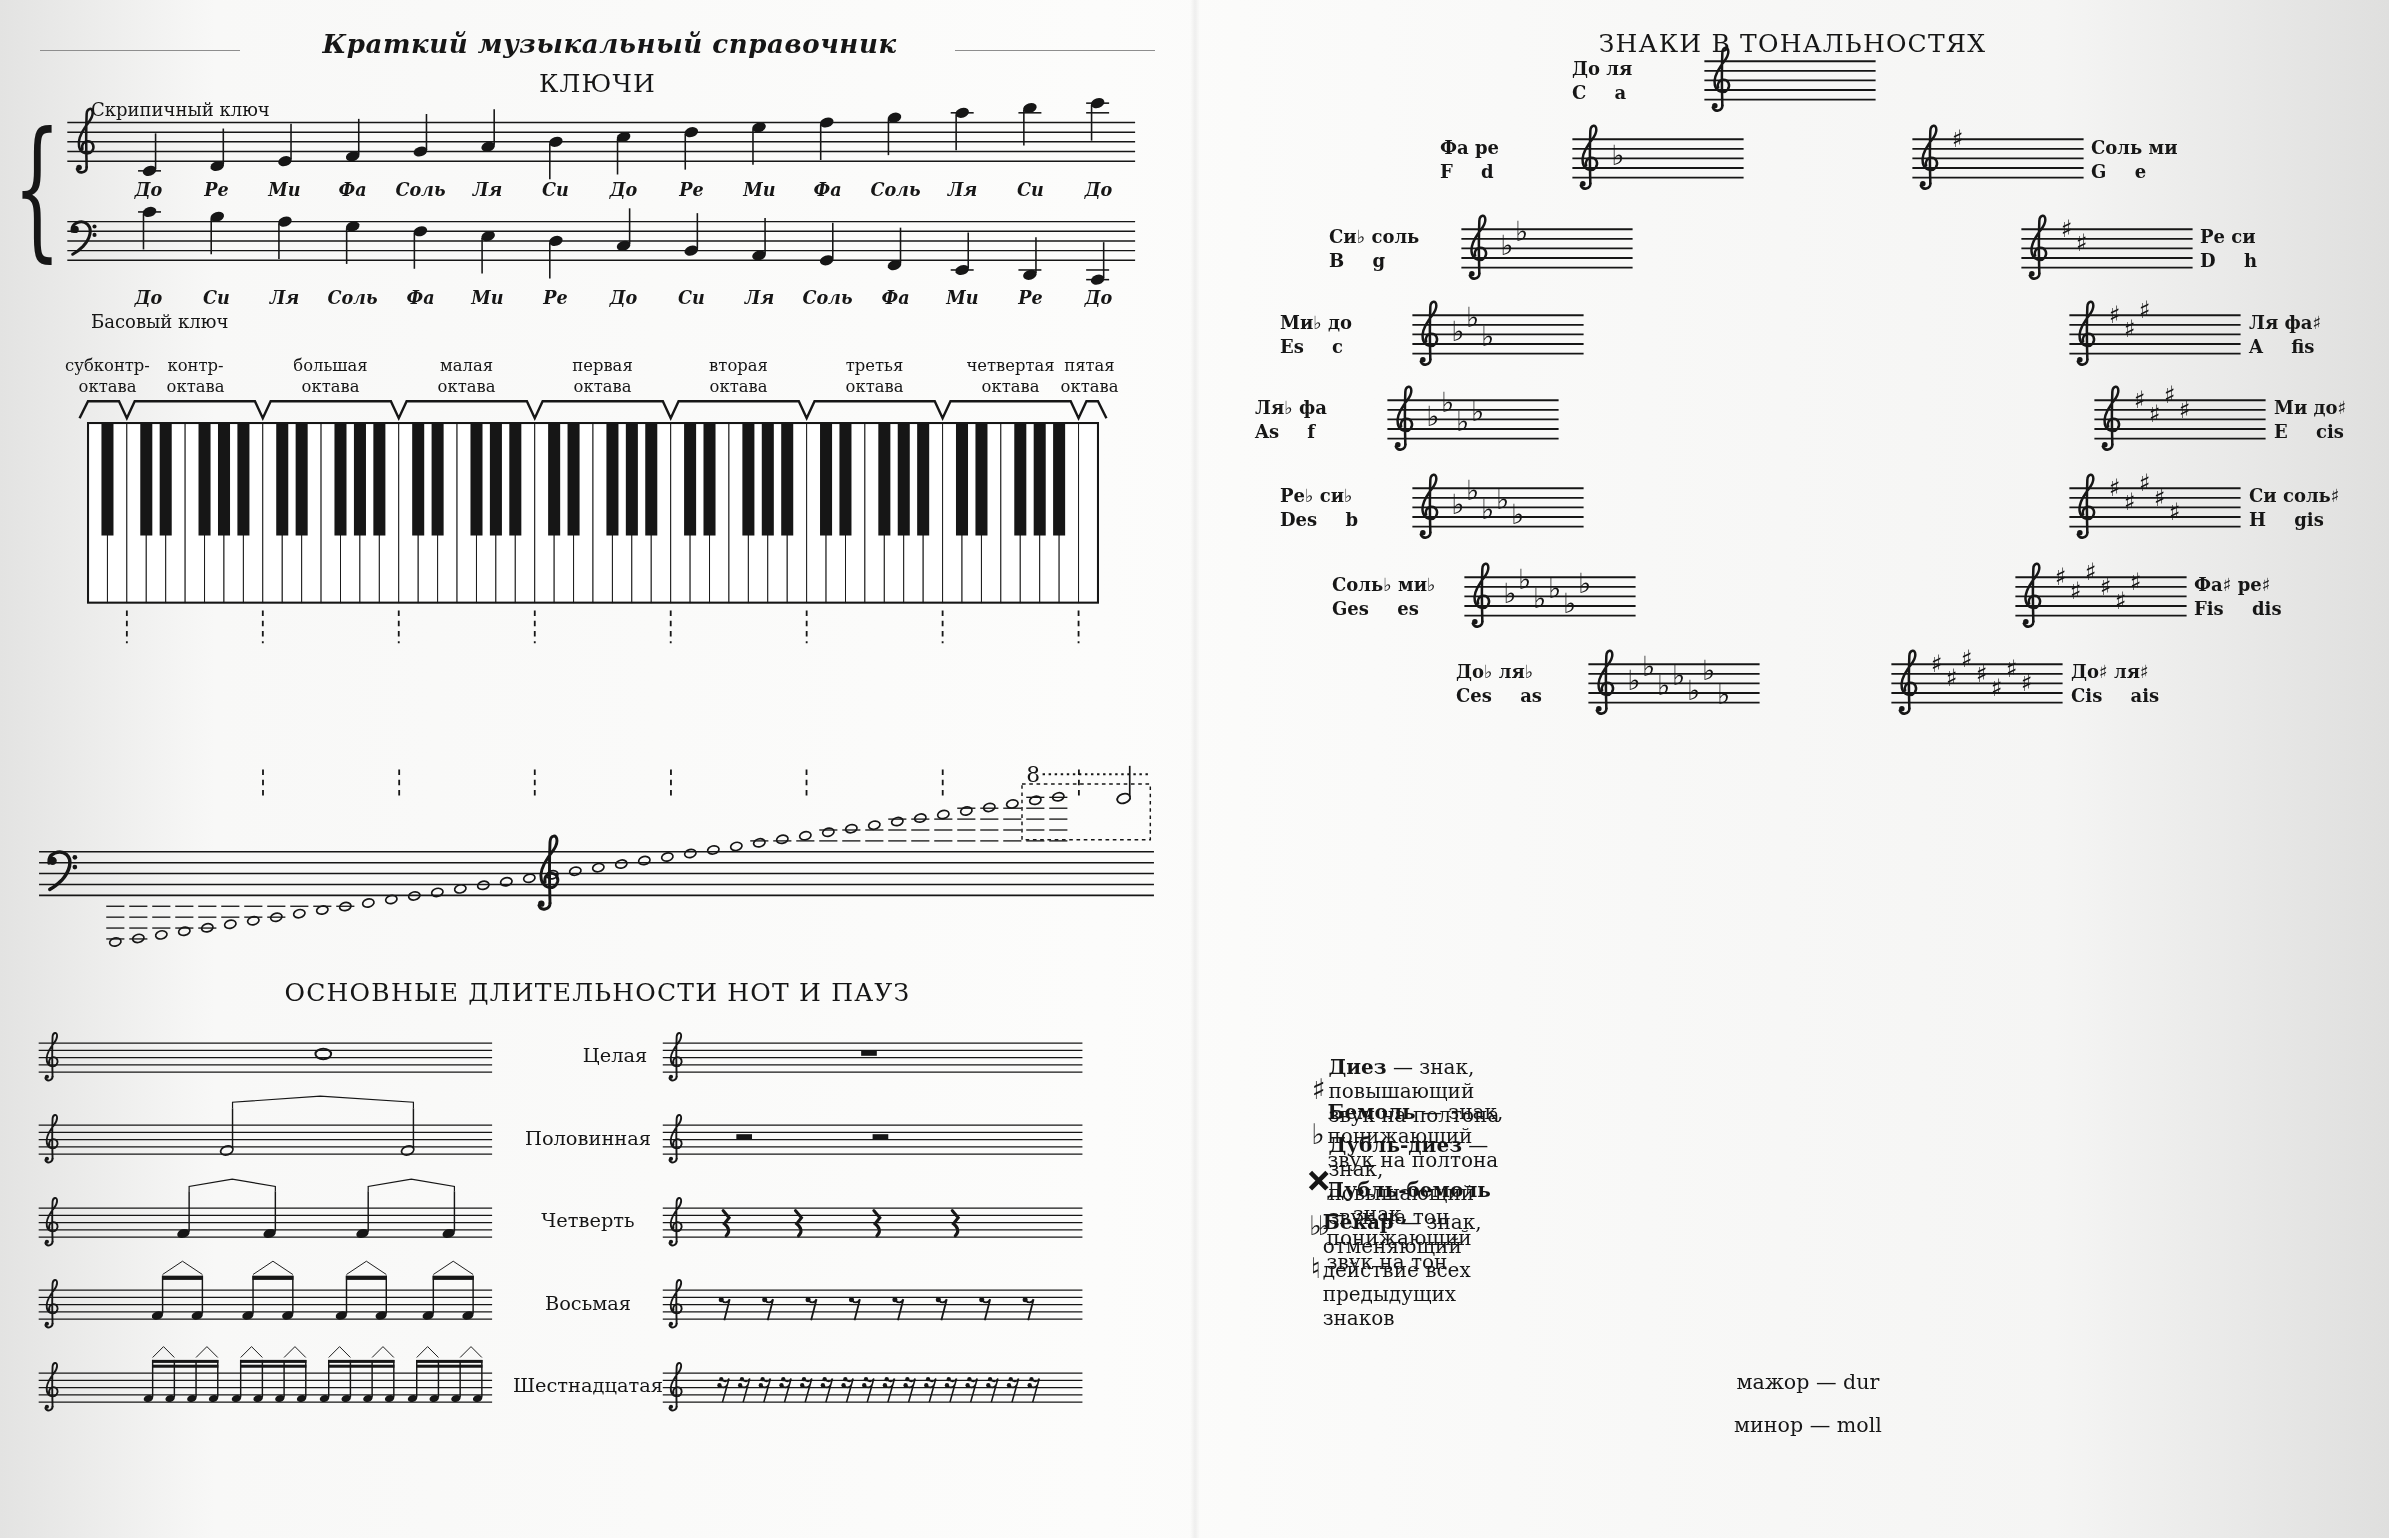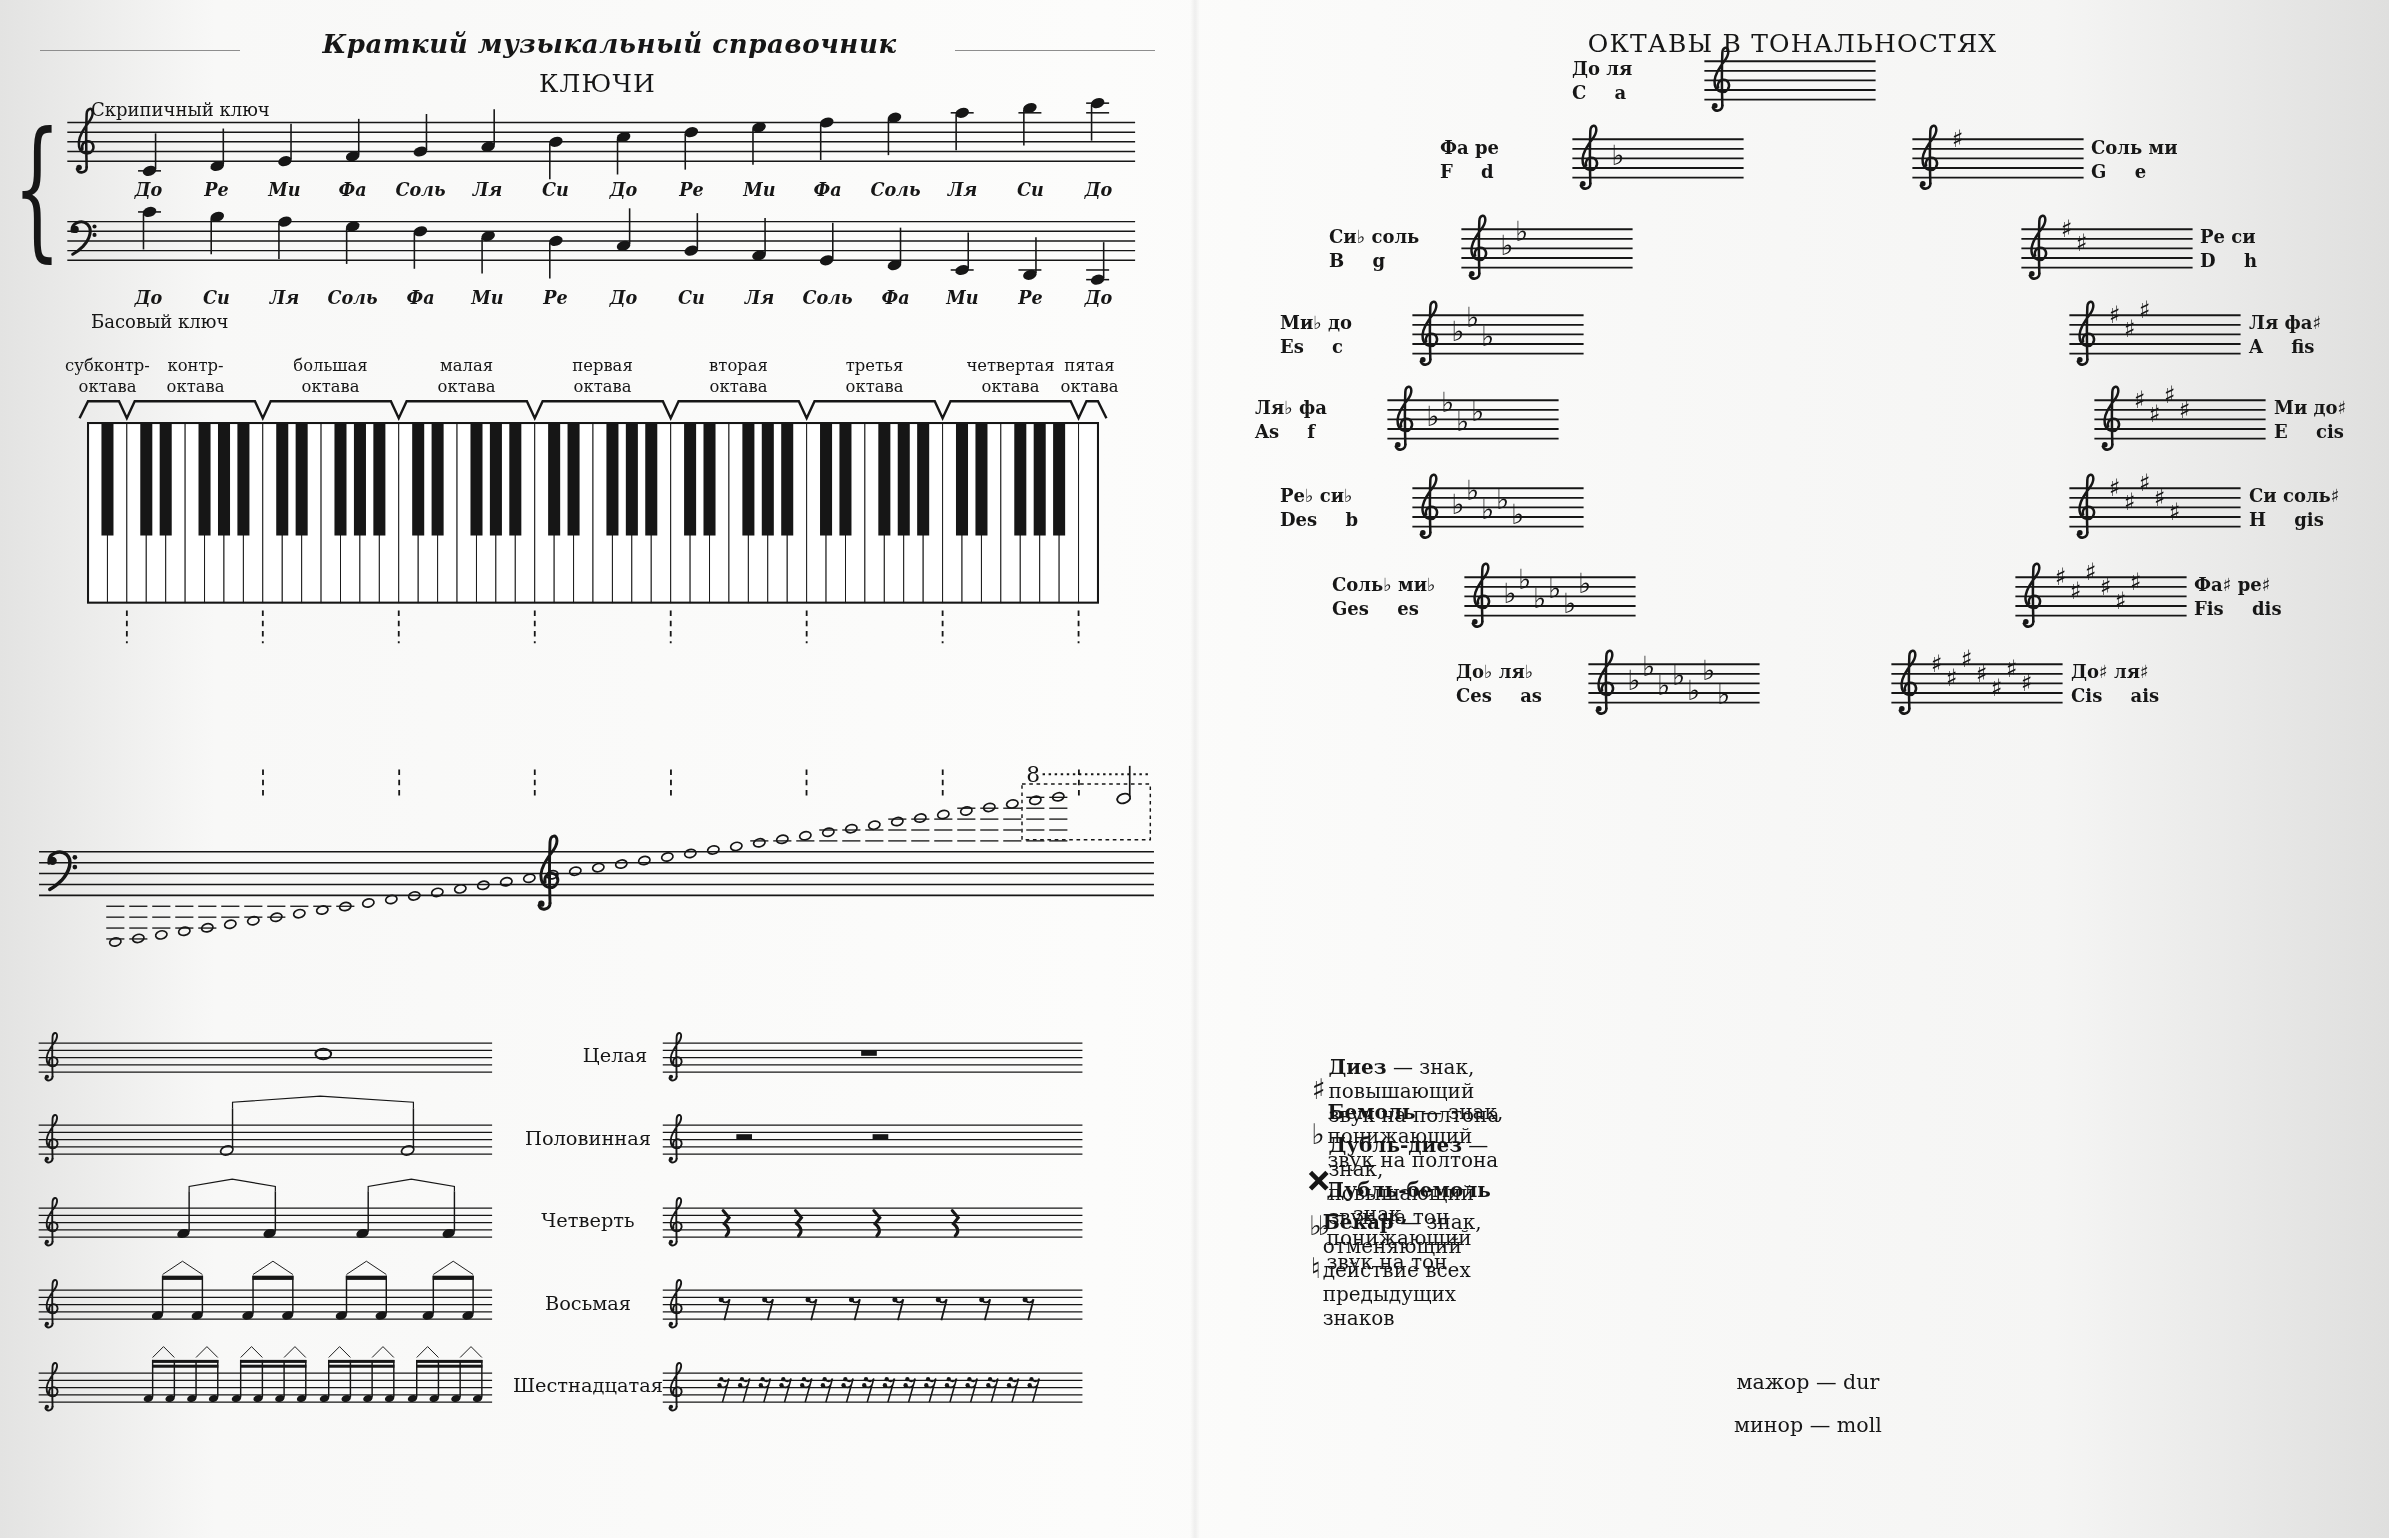--- a/index.html
+++ b/index.html
@@ -572,20 +572,21 @@
         <rect x="1638" y="38" width="212" height="92" fill="none" stroke="#161616" stroke-width="2.4" stroke-dasharray="6 6"></rect>
         <text x="1645" y="34" font-size="36" font-family="DejaVu Serif,serif" fill="#161616">8</text>
         <line x1="1672" y1="22" x2="1848" y2="22" stroke="#161616" stroke-width="3.4" stroke-dasharray="4 6"></line>
         <g transform="translate(1806,62) rotate(-18)">
           <ellipse rx="11" ry="7.6" fill="none" stroke="#161616" stroke-width="3"></ellipse>
         </g>
         <line x1="1816" y1="59" x2="1816" y2="8" stroke="#161616" stroke-width="2.8"></line>
       </svg>
     </div>
 
+  <h2 class="sec" style="left:0;top:978px;width:1195px">ОСНОВНЫЕ ДЛИТЕЛЬНОСТИ НОТ И ПАУЗ</h2>
   <div class="abs" id="dur-rows" style="left:0;top:0">
       <div class="abs" style="left:33px;top:1013px">
         <svg width="466" height="82" viewBox="0 0 770 136">
           <line x1="8" x2="760" y1="50" y2="50" stroke="#161616" stroke-width="2"></line>
           <line x1="8" x2="760" y1="62" y2="62" stroke="#161616" stroke-width="2"></line>
           <line x1="8" x2="760" y1="74" y2="74" stroke="#161616" stroke-width="2"></line>
           <line x1="8" x2="760" y1="86" y2="86" stroke="#161616" stroke-width="2"></line>
           <line x1="8" x2="760" y1="98" y2="98" stroke="#161616" stroke-width="2"></line>
           <g transform="translate(10,50) scale(0.75)" fill="none" stroke="#161616">
             <path stroke-width="4.2" stroke-linecap="round" d="M 28,74 C 27,40 27,10 28,-14 C 28.5,-24 38,-26 38,-16 C 38,-6 31,-1 26,7 C 17,20 13,30 15.5,40 C 18,51 31,55 37,47 C 42,40 38,31 30,31 C 23,31 19,37 21,44"></path>
@@ -997,21 +998,21 @@
           </g>
           <g transform="translate(619.5,60)">
             <circle cx="0" cy="0" r="3.6" fill="#161616"></circle>
             <circle cx="-3" cy="10" r="3.6" fill="#161616"></circle>
             <path d="M0,0 C4,5 10,5 13,-1 L2,38 M-3,10 C1,15 7,15 10,9" fill="none" stroke="#161616" stroke-width="2.6"></path>
           </g>
         </svg>
       </div>
     </div>
 
-  <h2 class="sec" style="left:1195px;top:29px;width:1195px">ОКТАВЫ В ТОНАЛЬНОСТЯХ</h2>
+  <h2 class="sec" style="left:1195px;top:29px;width:1195px">ЗНАКИ В ТОНАЛЬНОСТЯХ</h2>
   <div class="abs" id="keysig-area" style="left:0;top:0">
       <div class="abs" style="left:1696px;top:33px">
         <svg width="182" height="102" viewBox="-4 -46 304 168">
           <line x1="10" x2="296" y1="0" y2="0" stroke="#161616" stroke-width="3"></line>
           <line x1="10" x2="296" y1="16" y2="16" stroke="#161616" stroke-width="3"></line>
           <line x1="10" x2="296" y1="32" y2="32" stroke="#161616" stroke-width="3"></line>
           <line x1="10" x2="296" y1="48" y2="48" stroke="#161616" stroke-width="3"></line>
           <line x1="10" x2="296" y1="64" y2="64" stroke="#161616" stroke-width="3"></line>
           <g transform="translate(12,0) scale(1)" fill="none" stroke="#161616">
             <path stroke-width="4.2" stroke-linecap="round" d="M 28,74 C 27,40 27,10 28,-14 C 28.5,-24 38,-26 38,-16 C 38,-6 31,-1 26,7 C 17,20 13,30 15.5,40 C 18,51 31,55 37,47 C 42,40 38,31 30,31 C 23,31 19,37 21,44"></path>

